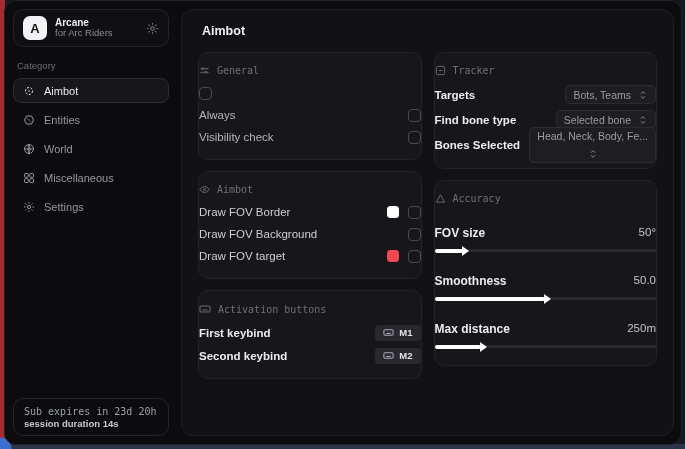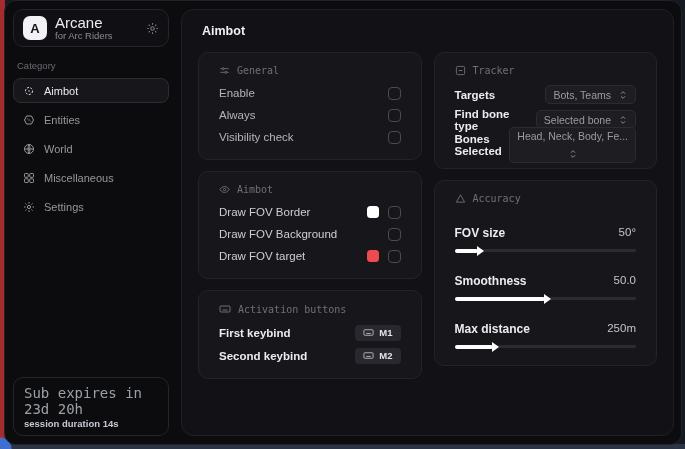--- a/index.html
+++ b/index.html
@@ -17,45 +17,45 @@
     background:#0c0c0e; border:1px solid #222228; border-radius:12px;
     display:flex; overflow:hidden; }
 
   
   .sidebar { width:172px; flex:0 0 172px; display:flex; flex-direction:column; padding:8px; }
   .brand-card { height:38px; flex:0 0 38px; border:1px solid #242429; border-radius:10px;
     background:#101014; display:flex; align-items:center; gap:8px; padding:0 9px; }
   .avatar { width:24px; height:24px; border-radius:7px; background:#f2f2f4; color:#141414;
     font-weight:bold; font-size:13px; display:flex; align-items:center; justify-content:center; }
   .brand-text { flex:1; line-height:1.15; }
-  .brand-title { font-size:15px; font-weight:400; color:#ececf0; }
+  .brand-title { font-size:10px; font-weight:700; color:#ececf0; }
   .brand-sub { font-size:9.5px; color:#8b8b93; }
   .icon { display:inline-flex; align-items:center; justify-content:center; color:inherit; }
   .gear { color:#7a7a82; }
 
   .category-label { margin:13px 4px 7px; font-size:9.5px; color:#6c6c74; }
   .nav { display:flex; flex-direction:column; gap:4px; }
   .nav-item { height:25px; border-radius:8px; border:1px solid transparent;
     display:flex; align-items:center; gap:9px; padding:0 9px;
     color:#96969e; font-size:11px; cursor:pointer; }
   .nav-item.selected { background:#17171b; border-color:#2c2c33; color:#e9e9ee; }
 
   .side-spacer { flex:1; }
   .sub-info { border:1px solid #24242b; border-radius:10px; padding:7px 10px 6px; }
-  .sub-line1 { font-family:"DejaVu Sans Mono", monospace; font-size:14px; color:#9aa0a8; }
+  .sub-line1 { font-family:"DejaVu Sans Mono", monospace; font-size:10px; color:#9aa0a8; }
   .sub-line2 { font-size:9.5px; font-weight:700; color:#c6cbd3; margin-top:1px; }
 
   
   .main { flex:1; margin:8px 7px 8px 4px; background:#121216; border:1px solid #1f1f25;
     border-radius:12px; padding:12px 10px; overflow:hidden; }
   .page-title { font-size:12.5px; font-weight:700; color:#f0f0f4; margin:2px 0 14px 10px; }
   .columns { display:flex; gap:12px; align-items:flex-start; padding:0 6px; }
   .col { flex:1; display:flex; flex-direction:column; gap:11px; min-width:0; }
 
-  .card { background:#17171b; border:1px solid #232329; border-radius:10px; padding:10px 20px 11px; }
+  .card { background:#17171b; border:1px solid #232329; border-radius:10px; padding:10px 0 11px; }
   .card-header { display:flex; align-items:center; gap:7px; color:#6f6f78;
     font-family:"DejaVu Sans Mono", monospace; font-size:10px; margin:2px 0 6px; }
 
   .row { display:flex; align-items:center; height:22px; }
   .row-label { flex:1; font-size:11.5px; }
   .lbl-dim { color:#b4b4bb; }
   .lbl-mid { color:#cdcdd3; }
   .lbl-strong { color:#ebebf0; font-weight:700; }
   .checkbox { width:13px; height:13px; border:1.5px solid #4a4a52; border-radius:4px; flex:0 0 13px; cursor:pointer; }
   .swatch { width:12px; height:12px; border-radius:3.5px; margin-right:9px; cursor:pointer; }
@@ -179,21 +179,20 @@
             <span class="icon">
               <svg width="11" height="11" viewBox="0 0 24 24" fill="none" stroke="currentColor" stroke-width="2">
                 <path d="M3 8h18M3 16h18"></path>
                 <circle cx="9" cy="8" r="2.2" fill="#17171b"></circle>
                 <circle cx="15" cy="16" r="2.2" fill="#17171b"></circle>
               </svg>
             </span>
             <span>General</span>
           </div>
           <div class="row">
-            <span class="row-label lbl-dim">Enable</span>
             <span class="checkbox"></span>
           </div>
           <div class="row">
             <span class="row-label lbl-dim">Always</span>
             <span class="checkbox"></span>
           </div>
           <div class="row">
             <span class="row-label lbl-dim">Visibility check</span>
             <span class="checkbox"></span>
           </div>

